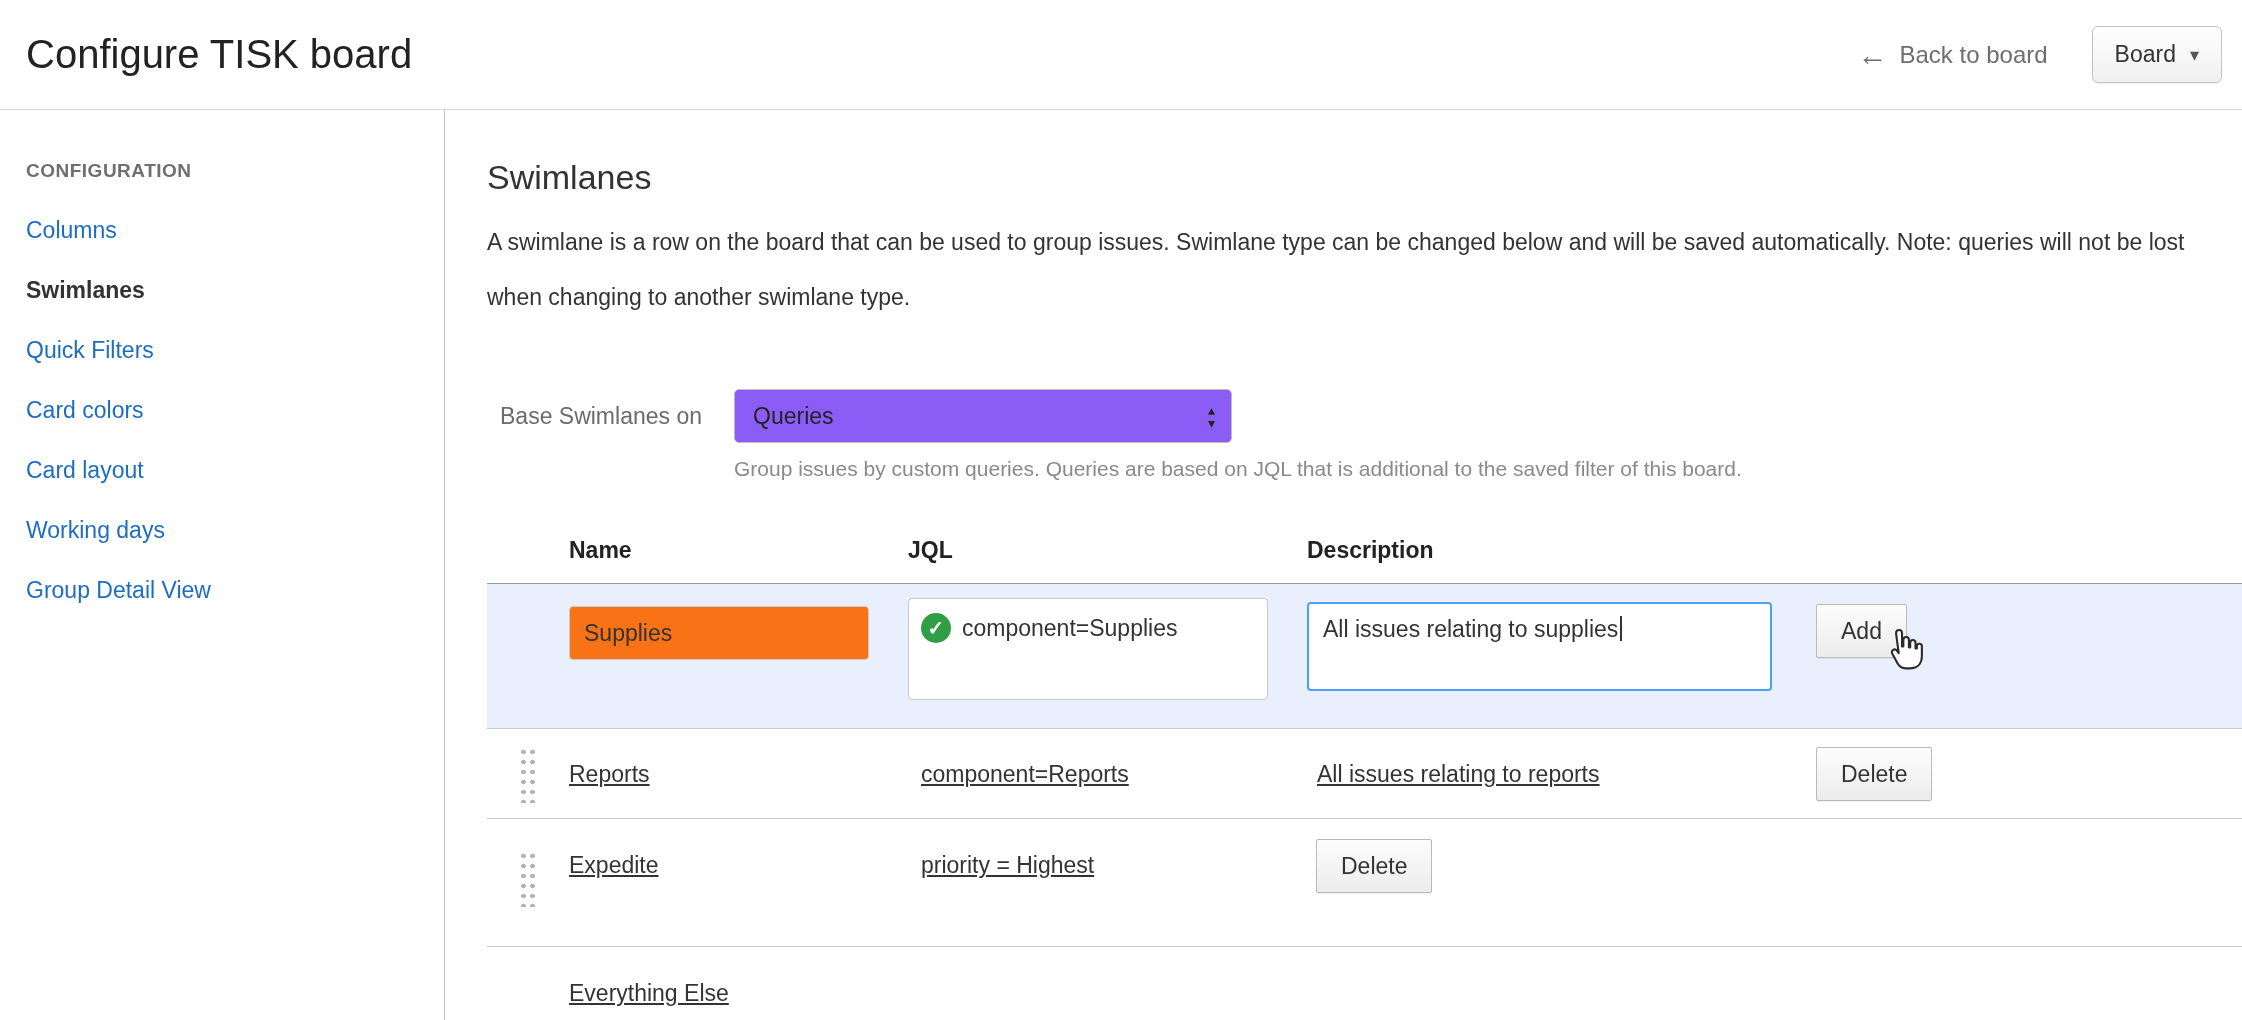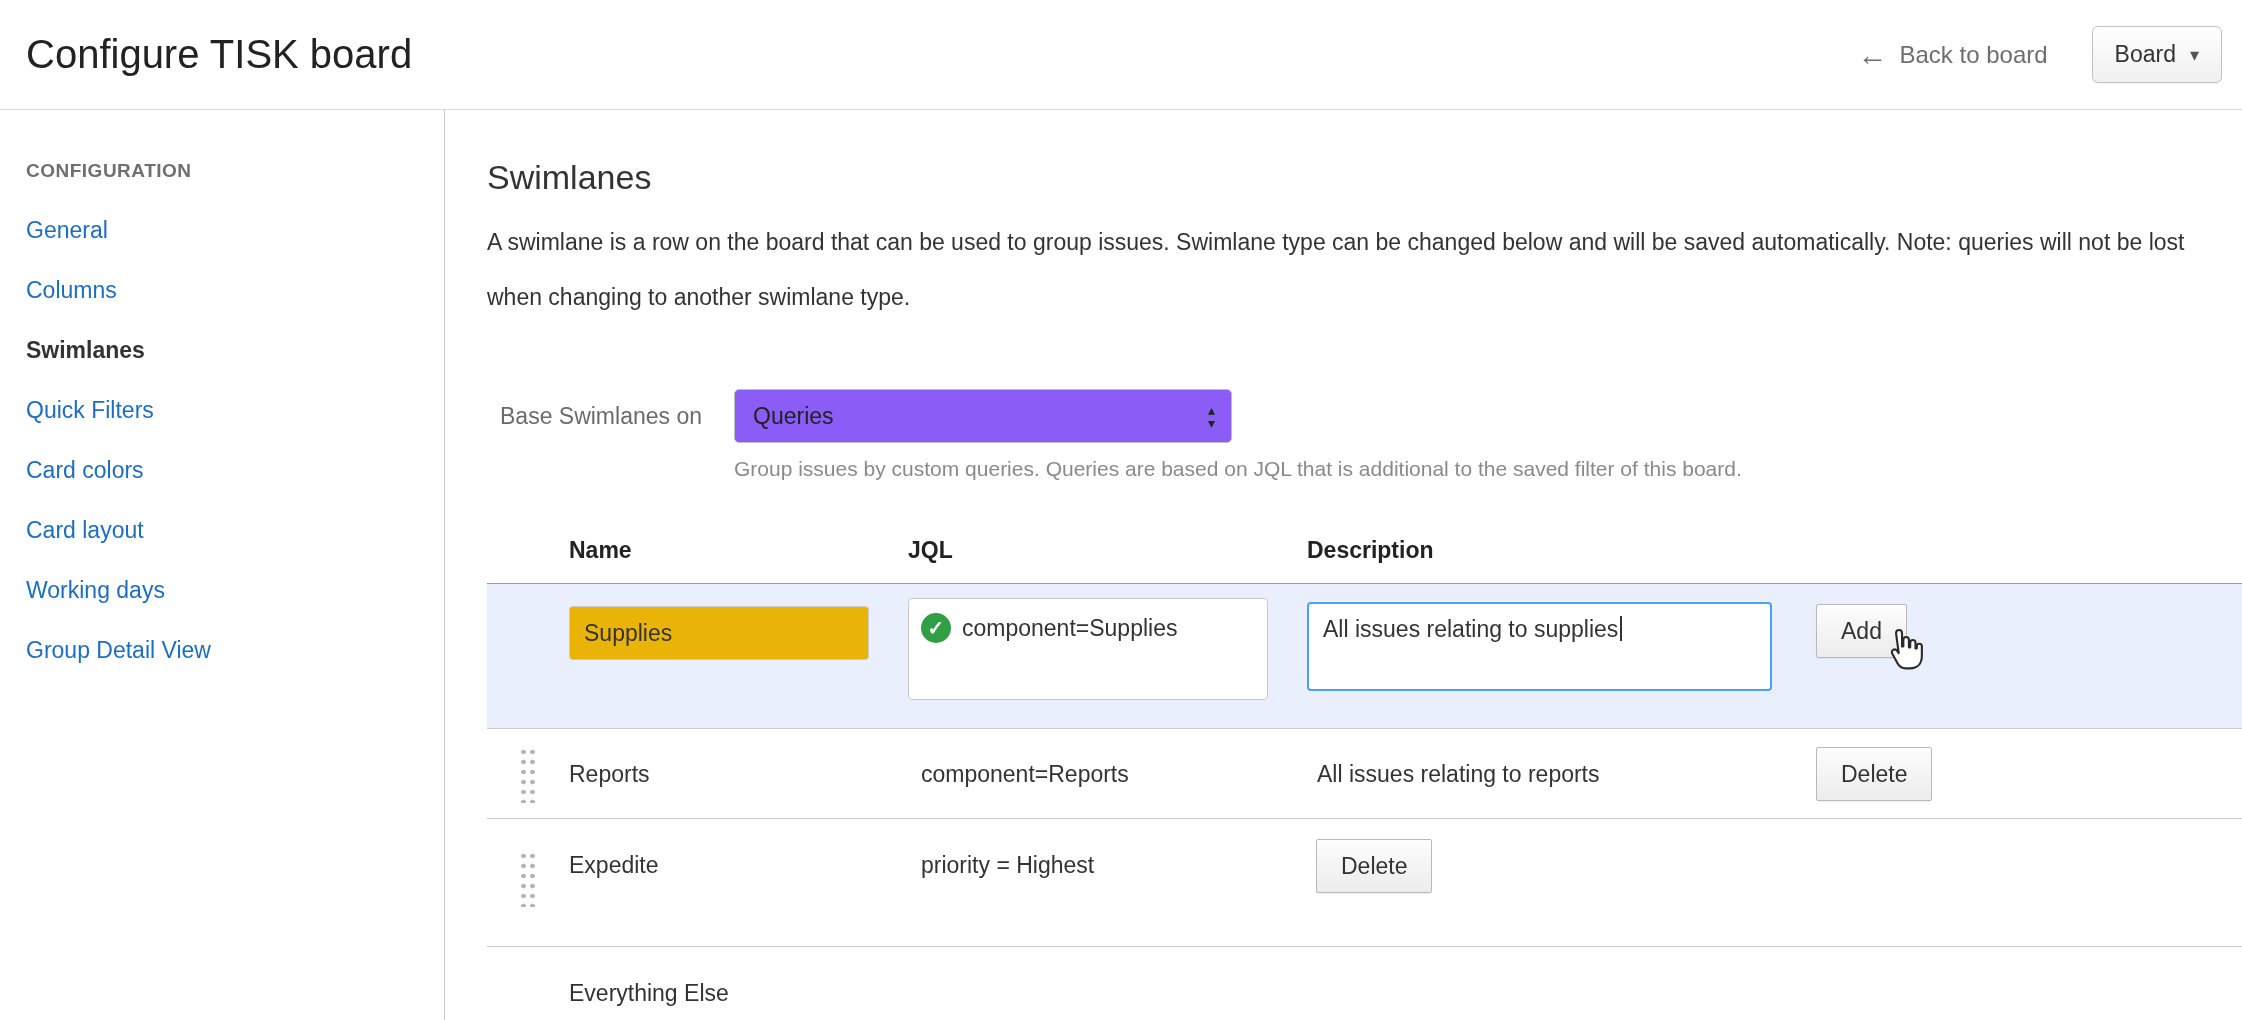--- a/index.html
+++ b/index.html
@@ -70,21 +70,21 @@
     display:grid;
     grid-template-columns:82px 339px 399px 500px auto;
     border-bottom:1px solid #ccc;
   }
   .trow.thead { border-bottom:1px solid #999; height:63px; }
   .thead .hcell { font-size:23px; font-weight:bold; padding-top:16px; color:#222; }
 
   .trow.add-row { background:#e9effc; height:145px; }
   .name-input {
     margin-top:22px; width:300px; height:54px;
-    background:#eab308; border:1px solid #c9c9c9; border-radius:4px;
+    background:#f97316; border:1px solid #c9c9c9; border-radius:4px;
     padding:0 14px; font-family:inherit; font-size:23px; color:#333;
   }
   .jql-box {
     margin-top:14px; width:360px; height:102px;
     background:#fff; border:1px solid #c9c9c9; border-radius:4px;
     padding:14px 12px; display:flex; align-items:flex-start; gap:11px;
     font-size:23px; color:#333;
   }
   .check-icon {
     width:30px; height:30px; border-radius:50%; background:#2f9e44;
@@ -112,21 +112,21 @@
 
   .trow.static-row { }
   .row-reports { height:90px; align-items:center; }
   .row-expedite { height:128px; align-items:start; }
   .row-expedite .cell-text { padding-top:26px; }
   .row-expedite .btn { margin:20px 0 0 9px; }
   .row-everything { height:95px; border-bottom:none; align-items:start; }
   .row-everything .cell-text { padding-top:26px; }
   .row-reports .btn { margin-left:9px; }
 
-  .cell-text { font-size:23px; line-height:40px; color:#333; }
+  .cell-text { font-size:23px; line-height:40px; color:#333;text-decoration:underline; }
   .cell-jql { padding-left:13px; }
   .cell-desc { padding-left:10px; max-width:385px; }
   .handle-cell { display:flex; justify-content:center; }
   .row-reports .handle-cell { align-items:center; }
   .row-expedite .handle-cell { padding-top:30px; }
   .drag-dots {
     width:22px; height:58px;
     background-image:radial-gradient(circle, #b5b5b5 2.2px, transparent 2.6px);
     background-size:9px 10px; background-position:2px 2px;
     cursor:grab;
@@ -149,21 +149,20 @@
       <span>Board</span>
       <span class="caret">▾</span>
     </button>
   </div>
 </header>
 
 <div class="layout">
   <aside class="sidebar">
     <div class="side-heading">CONFIGURATION</div>
     <nav class="side-nav">
-      <a class="side-item">General</a>
       <a class="side-item">Columns</a>
       <a class="side-item active">Swimlanes</a>
       <a class="side-item">Quick Filters</a>
       <a class="side-item">Card colors</a>
       <a class="side-item">Card layout</a>
       <a class="side-item">Working days</a>
       <a class="side-item">Group Detail View</a>
     </nav>
   </aside>
 

